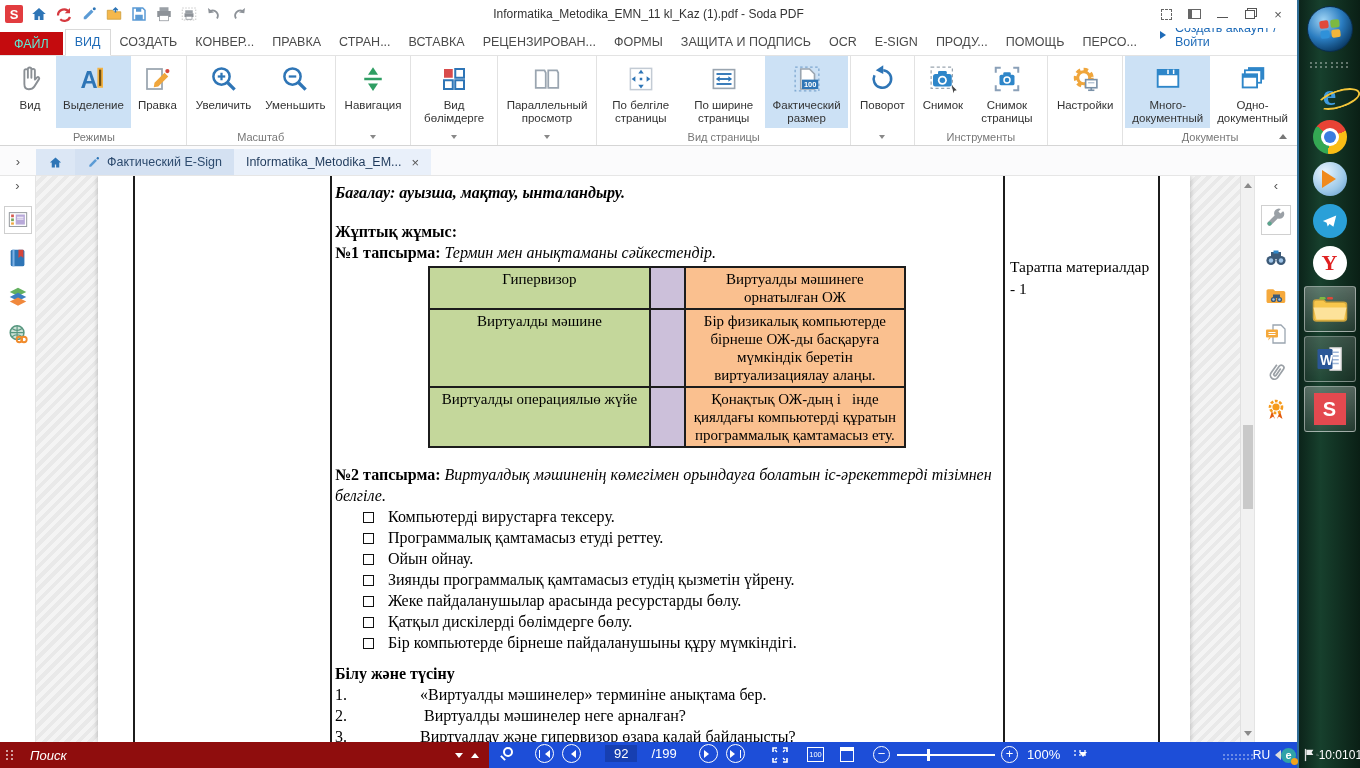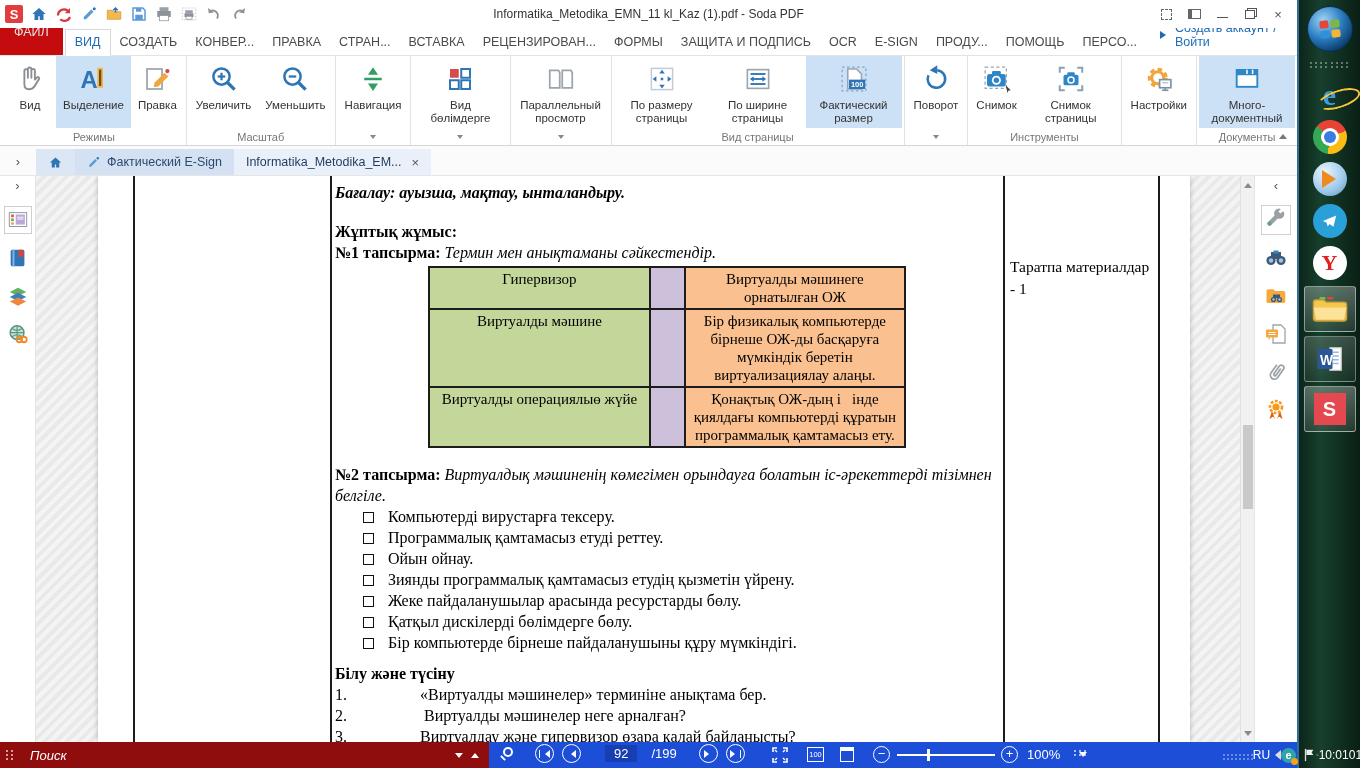--- a/index.html
+++ b/index.html
@@ -18,21 +18,21 @@
   .winctl { margin-left:auto; display:flex; align-items:center; gap:14px; padding-right:12px; z-index:2; }
   .wc { width:14px; height:14px; display:flex; align-items:center; justify-content:center; color:#555; font-size:13px; }
   .wc-fit { width:11px; height:11px; border:1px dashed #666; }
   .wc-book { width:13px; height:10px; border:1px solid #666; border-left:4px solid #666; }
   .wc-min { width:11px; height:1px; background:#555; align-self:flex-end; margin-bottom:3px; }
   .wc-rest { width:10px; height:9px; border:1px solid #555; box-shadow:2px -2px 0 -1px #fff, 2px -2px 0 0 #555; }
 
   
   .menubar { height:28px; display:flex; align-items:flex-end; background:#fff; border-bottom:1px solid #e3e3e3; flex:0 0 28px; }
   .mtab { padding:5px 9px 6px; font-size:12.5px; color:#4a4a4a; white-space:nowrap; }
-  .mtab.file { background:#c40b0e; color:#e5e5e5; padding:5px 14px 16px; margin-right:2px; }
+  .mtab.file { background:#c40b0e; color:#5eead4; padding:5px 14px 4px; margin-right:2px; }
   .mtab.active { color:#1e6bb8; border:1px solid #d9d9d9; border-bottom:1px solid #fff; background:#fff; margin-bottom:-1px; }
   .account { margin-left:auto; display:flex; align-items:center; gap:5px; padding:5px 14px 6px; font-size:12.5px; color:#1e6bb8; }
   .tri-r-sm { width:0; height:0; border:4px solid transparent; border-left:6px solid #1e6bb8; }
 
   
   .ribbon { height:90px; background:#fff; border-bottom:1px solid #d5d5d5; display:flex; align-items:stretch; padding-left:2px; flex:0 0 90px; position:relative; }
   .rgroup { display:flex; flex-direction:column; border-right:1px solid #e2e2e2; padding:0 2px; }
   .rbtns { display:flex; flex:1; align-items:stretch; }
   .rbtn { display:flex; flex-direction:column; align-items:center; justify-content:flex-start; padding:6px 7px 2px; min-width:52px; }
   .rbtn.sel { background:#cce1f5; }
@@ -390,21 +390,21 @@
             <span class="ric">
                 <svg viewBox="0 0 24 24">
                   <rect x="3.5" y="3.5" width="17" height="17" fill="none" stroke="#c3cbd4" stroke-width="1.2"></rect>
                   <path d="M12 4.5l2.2 3h-4.4z" fill="#2e75b6"></path>
                   <path d="M12 19.5l-2.2-3h4.4z" fill="#2e75b6"></path>
                   <path d="M4.5 12l3-2.2v4.4z" fill="#2e75b6"></path>
                   <path d="M19.5 12l-3 2.2V9.8z" fill="#2e75b6"></path>
                   <rect x="11" y="11" width="2" height="2" fill="#2e75b6"></rect>
                 </svg>
               </span>
-            <span class="rlabel">По размеру страницы</span>
+            <span class="rlabel">По белгіле страницы</span>
           </div>
           <div class="rbtn">
             <span class="ric">
                 <svg viewBox="0 0 24 24">
                   <rect x="3.5" y="4.5" width="17" height="15" fill="#fff" stroke="#9aa5b0" stroke-width="1.3"></rect>
                   <line x1="6" y1="8" x2="18" y2="8" stroke="#2e75b6" stroke-width="1.5"></line>
                   <line x1="6" y1="16" x2="18" y2="16" stroke="#2e75b6" stroke-width="1.5"></line>
                   <line x1="7.5" y1="12" x2="16.5" y2="12" stroke="#2e75b6" stroke-width="1.5"></line>
                   <path d="M5.5 12l3-2.2v4.4z" fill="#2e75b6"></path>
                   <path d="M18.5 12l-3 2.2V9.8z" fill="#2e75b6"></path>
@@ -499,20 +499,31 @@
           <div class="rbtn sel">
             <span class="ric">
                 <svg viewBox="0 0 24 24">
                   <rect x="3" y="4" width="18" height="15" fill="#2e86c9"></rect>
                   <rect x="4.5" y="9" width="15" height="8.5" fill="#fff"></rect>
                   <line x1="12" y1="4.5" x2="12" y2="8" stroke="#fff" stroke-width="1.2"></line>
                   <line x1="16.5" y1="4.5" x2="16.5" y2="8" stroke="#fff" stroke-width="1.2"></line>
                 </svg>
               </span>
             <span class="rlabel">Много-документный</span>
+          </div>
+          <div class="rbtn">
+            <span class="ric">
+                <svg viewBox="0 0 24 24">
+                  <rect x="8" y="2.5" width="13" height="10" fill="#2e86c9"></rect>
+                  <rect x="5.5" y="5" width="13" height="10" fill="#fff" stroke="#2e86c9" stroke-width="1.4"></rect>
+                  <rect x="3" y="7.5" width="13" height="12" fill="#2e86c9"></rect>
+                  <rect x="4.5" y="11" width="10" height="7" fill="#fff"></rect>
+                </svg>
+              </span>
+            <span class="rlabel">Одно-документный</span>
           </div>
         </div>
         <div class="rfoot">Документы</div>
       </div>
 
       <span class="ribbon-collapse"></span>
     </div>
 
     <div class="docbar">
       <div class="docbar-chevron">›</div>

